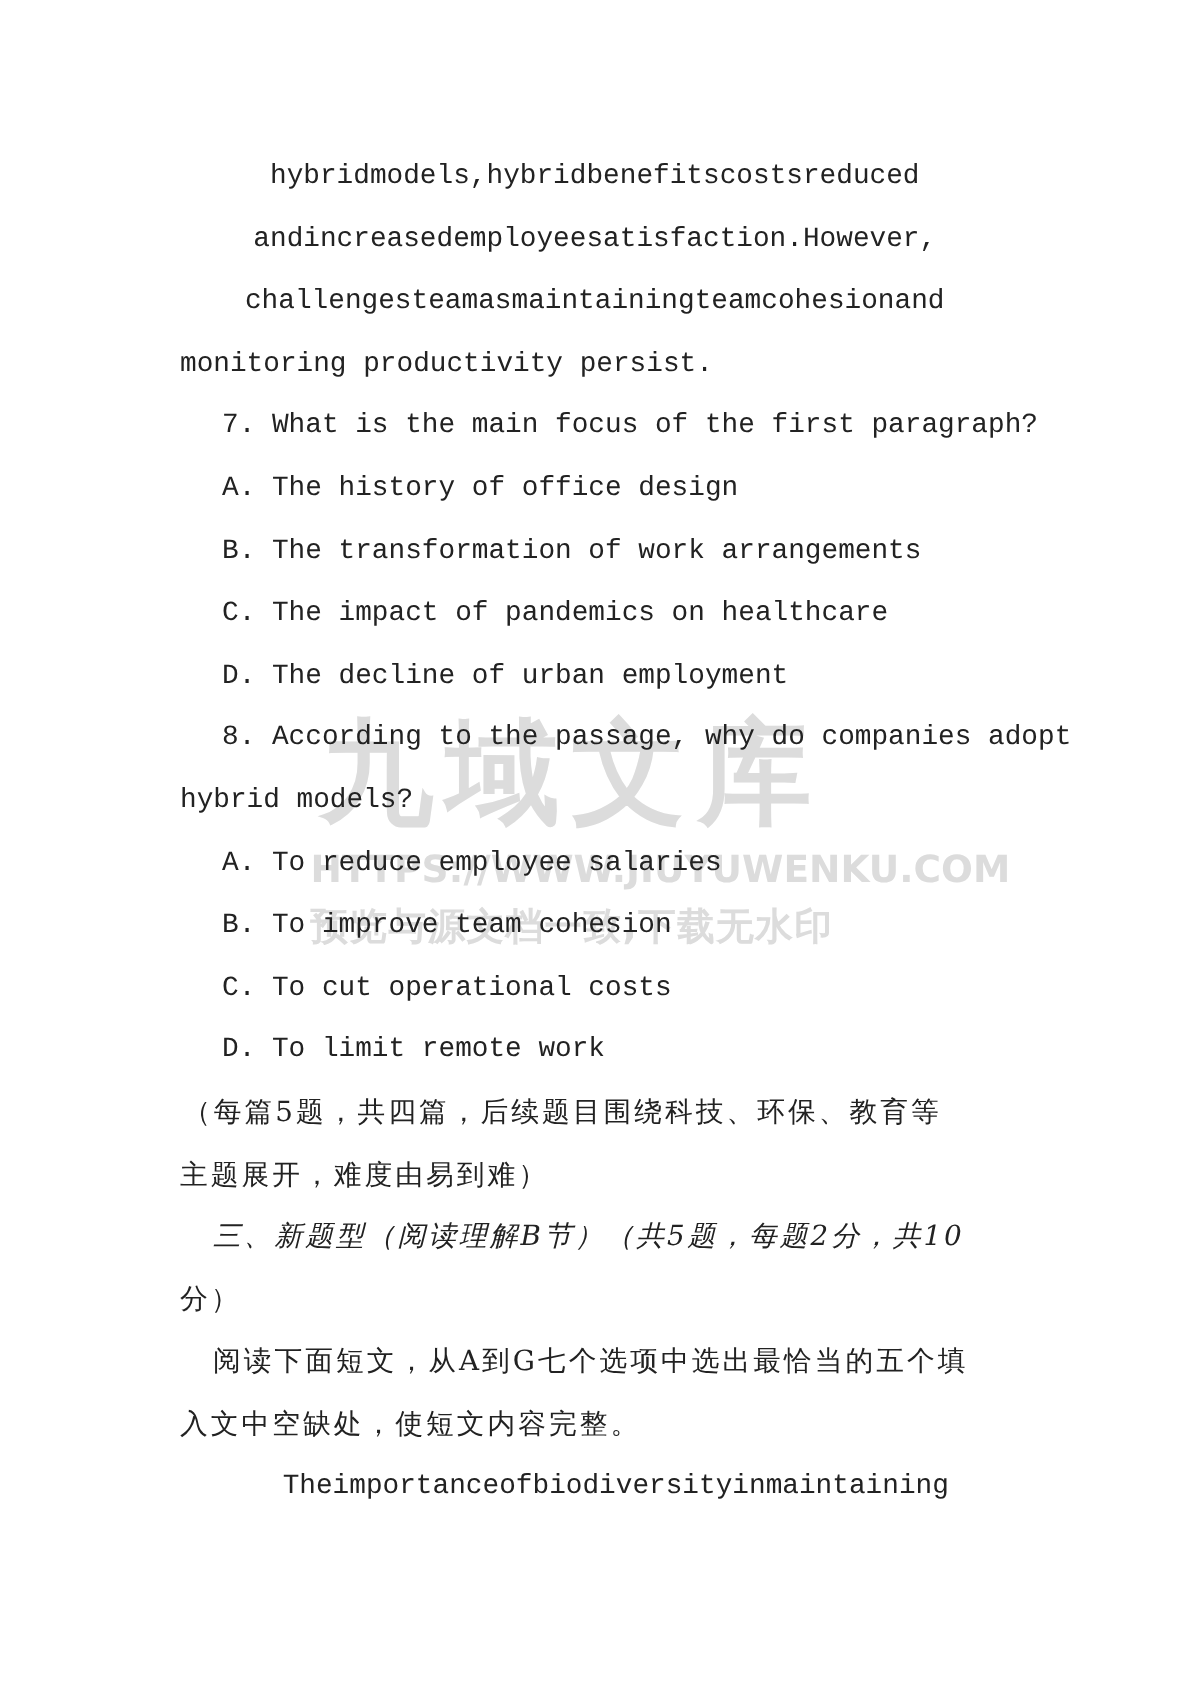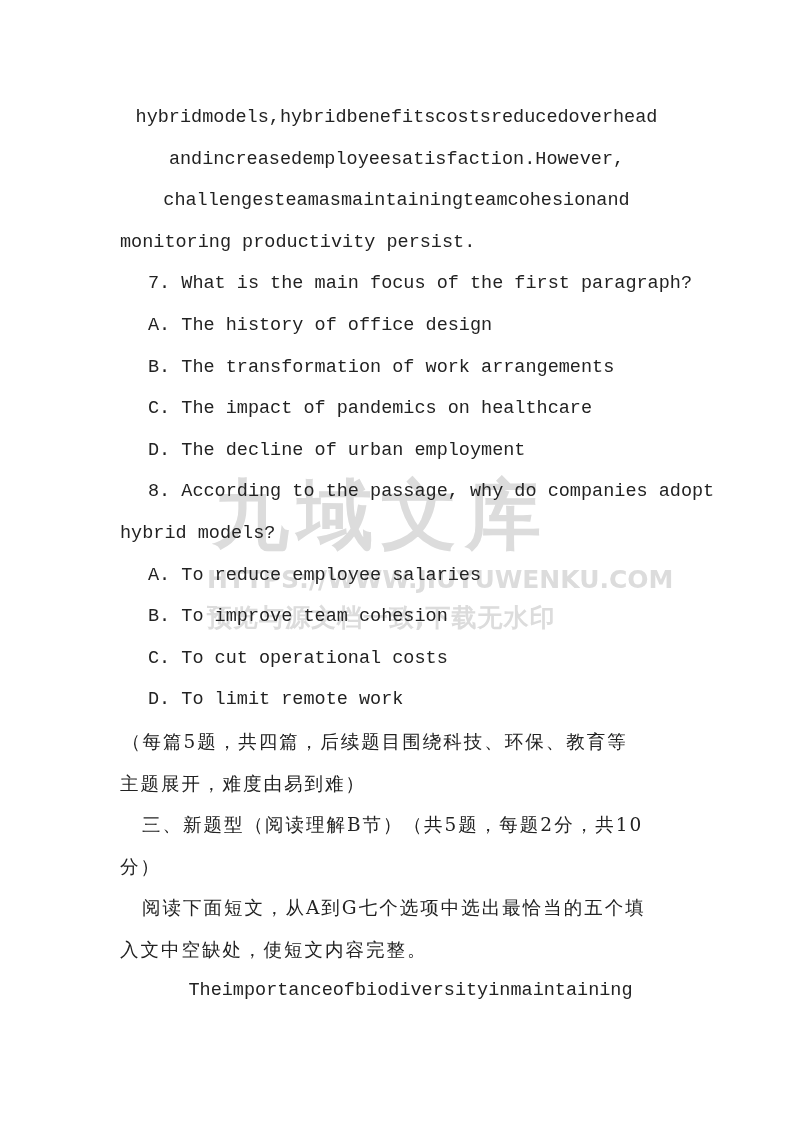--- a/index.html
+++ b/index.html
@@ -89,21 +89,20 @@
 
   <div class="content">
 
     <div class="line justify">
       <span>hybrid</span>
       <span>models,</span>
       <span>hybrid</span>
       <span>benefits</span>
       <span>costs</span>
       <span>reduced</span>
-      <span>overhead</span>
     </div>
     <div class="line justify">
       <span>and</span>
       <span>increased</span>
       <span>employee</span>
       <span>satisfaction.</span>
       <span>However,</span>
     </div>
     <div class="line justify">
       <span>challenges</span>
@@ -125,21 +124,21 @@
     <div class="line indent">8. According to the passage, why do companies adopt</div>
     <div class="line">hybrid models?</div>
     <div class="line indent">A. To reduce employee salaries</div>
     <div class="line indent">B. To improve team cohesion</div>
     <div class="line indent">C. To cut operational costs</div>
     <div class="line indent">D. To limit remote work</div>
 
     <div class="line cjk" style="padding-left:2px;">（每篇5题，共四篇，后续题目围绕科技、环保、教育等</div>
     <div class="line cjk">主题展开，难度由易到难）</div>
 
-    <div class="line cjk indent" style="padding-left:22px;">三、新题型（阅读理解B节）（共5题，每题2分，共10</div>
+    <div class="line cjk indent" style="padding-left:22px;font-style:italic;">三、新题型（阅读理解B节）（共5题，每题2分，共10</div>
     <div class="line cjk">分）</div>
 
     <div class="line cjk indent" style="padding-left:22px;">阅读下面短文，从A到G七个选项中选出最恰当的五个填</div>
     <div class="line cjk">入文中空缺处，使短文内容完整。</div>
 
     <div class="line justify indent">
       <span>The</span>
       <span>importance</span>
       <span>of</span>
       <span>biodiversity</span>

